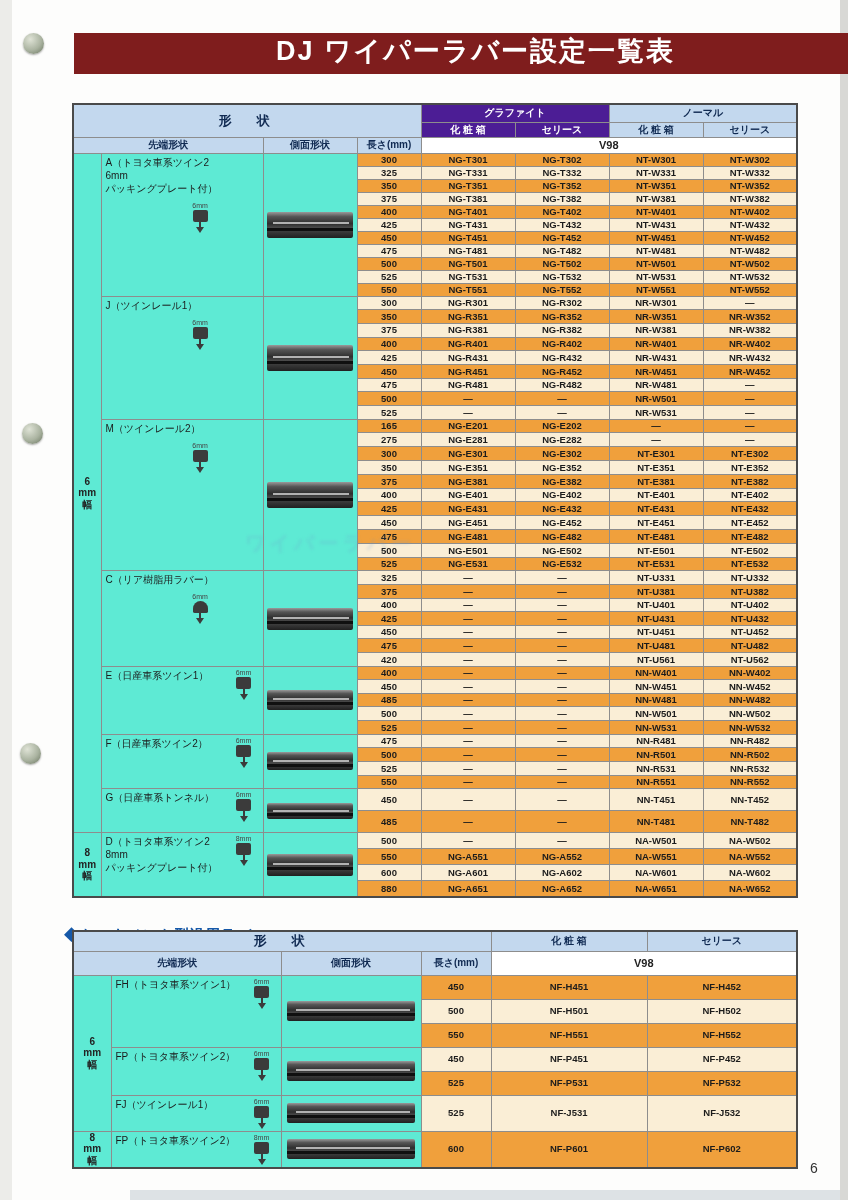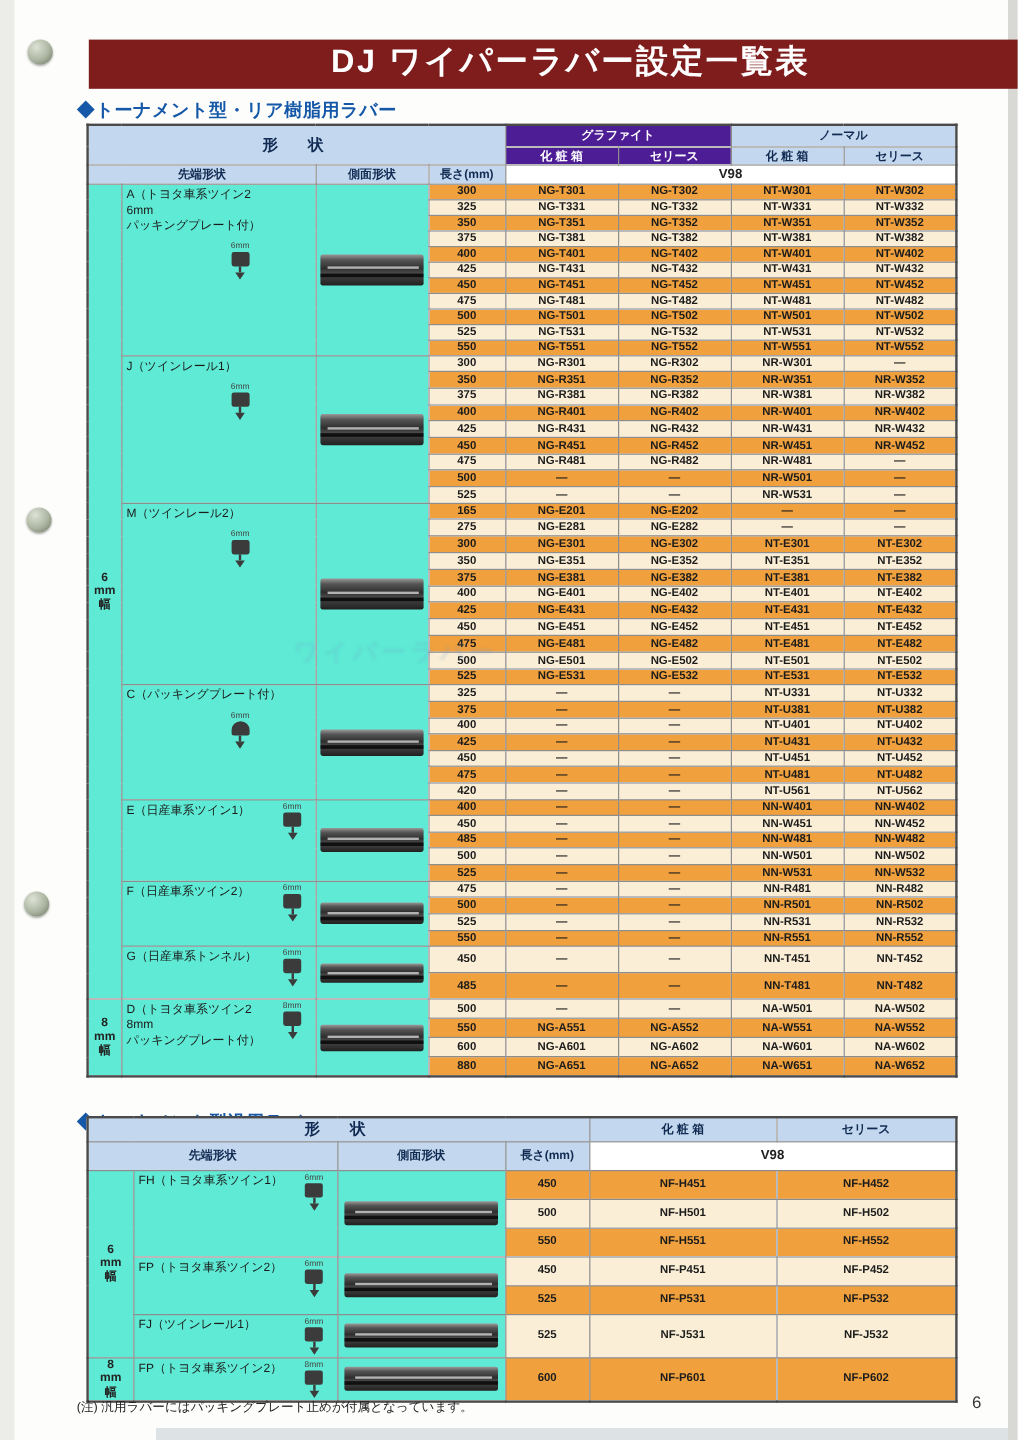--- a/index.html
+++ b/index.html
@@ -77,21 +77,20 @@
   <div class="edge-bottom"></div>
 
   <div class="hole" style="left:23px;top:33px"></div>
   <div class="hole" style="left:22px;top:423px"></div>
   <div class="hole" style="left:20px;top:743px"></div>
 
   <div class="title-bar">
     <span>DJ ワイパーラバー設定一覧表</span>
   </div>
 
-  <div id="heading1" class="sec-heading">◆トーナメント型・リア樹脂用ラバー</div>
 
   <table id="t1">
     <colgroup>
       <col style="width:28px">
         <col style="width:162px">
         <col style="width:94px">
         <col style="width:64px">
       <col style="width:94px">
         <col style="width:94px">
         <col style="width:94px">
@@ -377,21 +376,21 @@
         <tr style="height: 13.8px;">
           <td class="len orange">525</td>
           <td class="part orange">NG-E531</td>
           <td class="part orange">NG-E532</td>
           <td class="part orange">NT-E531</td>
           <td class="part orange">NT-E532</td>
         </tr>
         <tr style="height: 13.6px;">
           <td class="tipcell plain" rowspan="7">
             <div class="tc below">
-              <div class="seclabel">C（パッキングプレート付）</div>
+              <div class="seclabel">C（リア樹脂用ラバー）</div>
               <div class="tipicon">
                 <span class="dim">6mm</span>
                 <div class="tipshape dome"></div>
                 <div class="tipstem"></div>
                 <div class="tiparrow"></div>
               </div>
             </div>
           </td>
           <td class="sidecell plain" rowspan="7">
             <div class="blade" style="height: 22px;"></div>
@@ -733,15 +732,14 @@
           <td class="sidecell plain" rowspan="1">
             <div class="blade" style="height: 20px;"></div>
           </td>
           <td class="len orange">600</td>
           <td class="part orange">NF-P601</td>
           <td class="part orange">NF-P602</td>
         </tr>
       </tbody>
   </table>
 
-  <div class="footnote">(注) 汎用ラバーにはパッキングプレート止めが付属となっています。</div>
   <div class="page-num">6</div>
 </div>
 
 </body></html>

